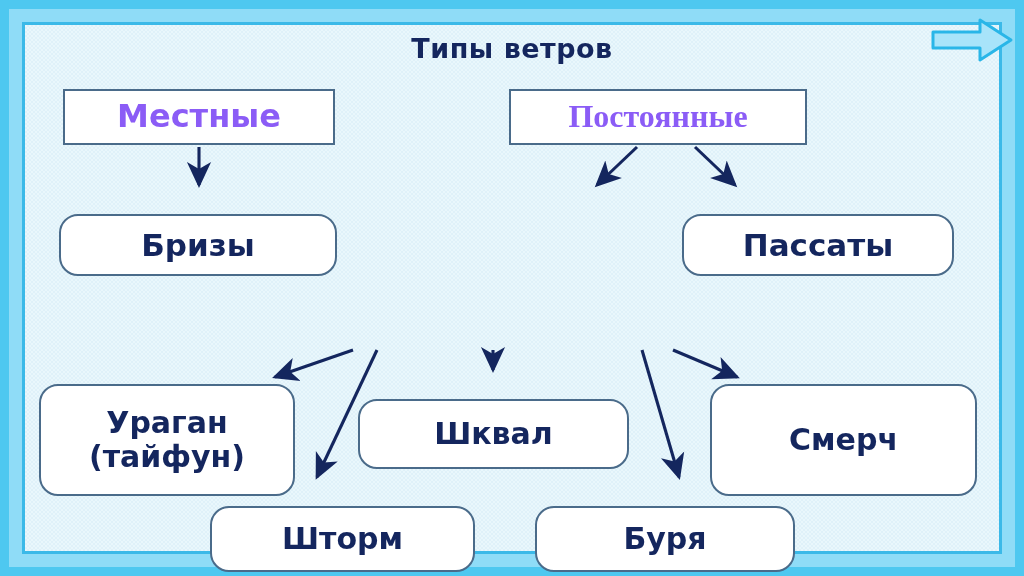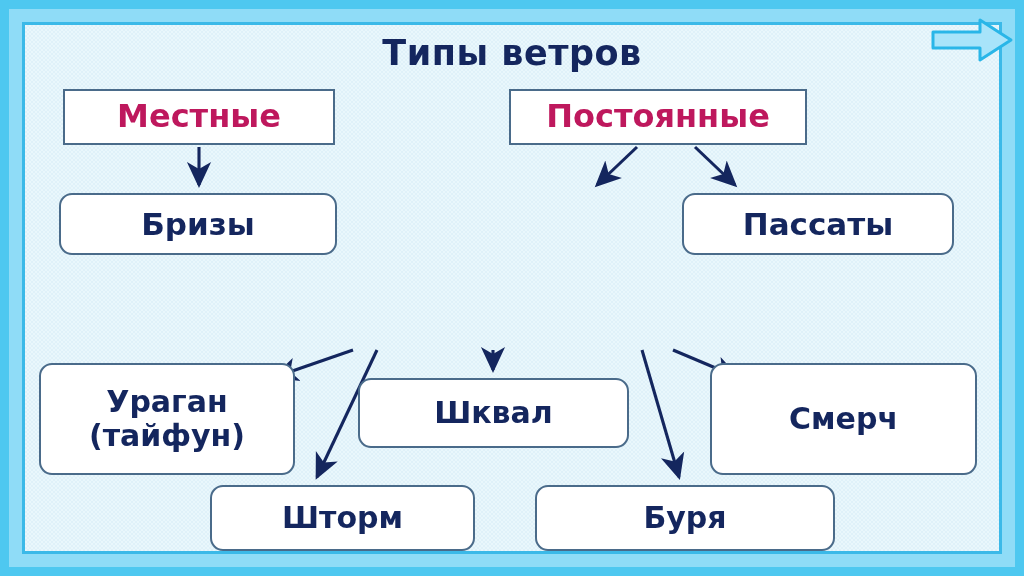--- a/index.html
+++ b/index.html
@@ -50,21 +50,21 @@
     overflow: visible;
   }
 
   
   .title {
     position: absolute;
     left: 0;
     top: 8px;
     width: 974px;
     text-align: center;
-    font-size: 35px;
+    font-size: 27px;
     font-weight: bold;
     color: #14265e;
     letter-spacing: 0.5px;
     white-space: nowrap;
   }
 
   
   .next-arrow {
     position: absolute;
     left: 930px;
@@ -81,37 +81,37 @@
     background: #ffffff;
     border: 2px solid #4a6b8a;
     display: flex;
     align-items: center;
     justify-content: center;
     text-align: center;
     line-height: 1.12;
     z-index: 20;
   }
   .node.sq  { border-radius: 0; }
-  .node.rd  { border-radius: 13px; }
+  .node.rd  { border-radius: 19px; margin-top: 21px; }
   .node .lbl { display: block; width: 100%; }
-  .purple { color: #be185d; font-weight: bold; }
+  .purple { color: #8b5cf6; font-weight: bold; }
   .navy   { color: #14265e; font-weight: bold; }
 
   
   #n-mestnye      { left: 38px;  top: 64px;  width: 272px; height: 56px;  font-size: 32px; }
-  #n-postoyannye  { left: 484px; top: 64px;  width: 298px; height: 56px;  font-size: 32px; }
+  #n-postoyannye  { left: 484px; top: 64px;  width: 298px; height: 56px;  font-size: 32px; font-family: Liberation Serif, serif; }
   #n-brizy        { left: 34px;  top: 168px; width: 278px; height: 62px;  font-size: 31px; }
   #n-mussony      { left: 343px; top: 168px; width: 272px; height: 62px;  font-size: 31px; }
   #n-passaty      { left: 657px; top: 168px; width: 272px; height: 62px;  font-size: 31px; }
   #n-silnye       { left: 297px; top: 265px; width: 366px; height: 58px;  font-size: 32px; }
   #n-uragan       { left: 14px;  top: 338px; width: 256px; height: 112px; font-size: 30px; }
   #n-shkval       { left: 333px; top: 353px; width: 271px; height: 70px;  font-size: 30px; }
   #n-smerch       { left: 685px; top: 338px; width: 267px; height: 112px; font-size: 30px; }
   #n-shtorm       { left: 185px; top: 460px; width: 265px; height: 66px;  font-size: 30px; }
-  #n-burya        { left: 510px; top: 460px; width: 300px; height: 66px;  font-size: 30px; }
+  #n-burya        { left: 510px; top: 460px; width: 260px; height: 66px;  font-size: 30px; }
 
   
   .links {
     position: absolute;
     left: 0; top: 0;
     width: 974px; height: 526px;
     z-index: 10;
     pointer-events: none;
   }
 </style>

